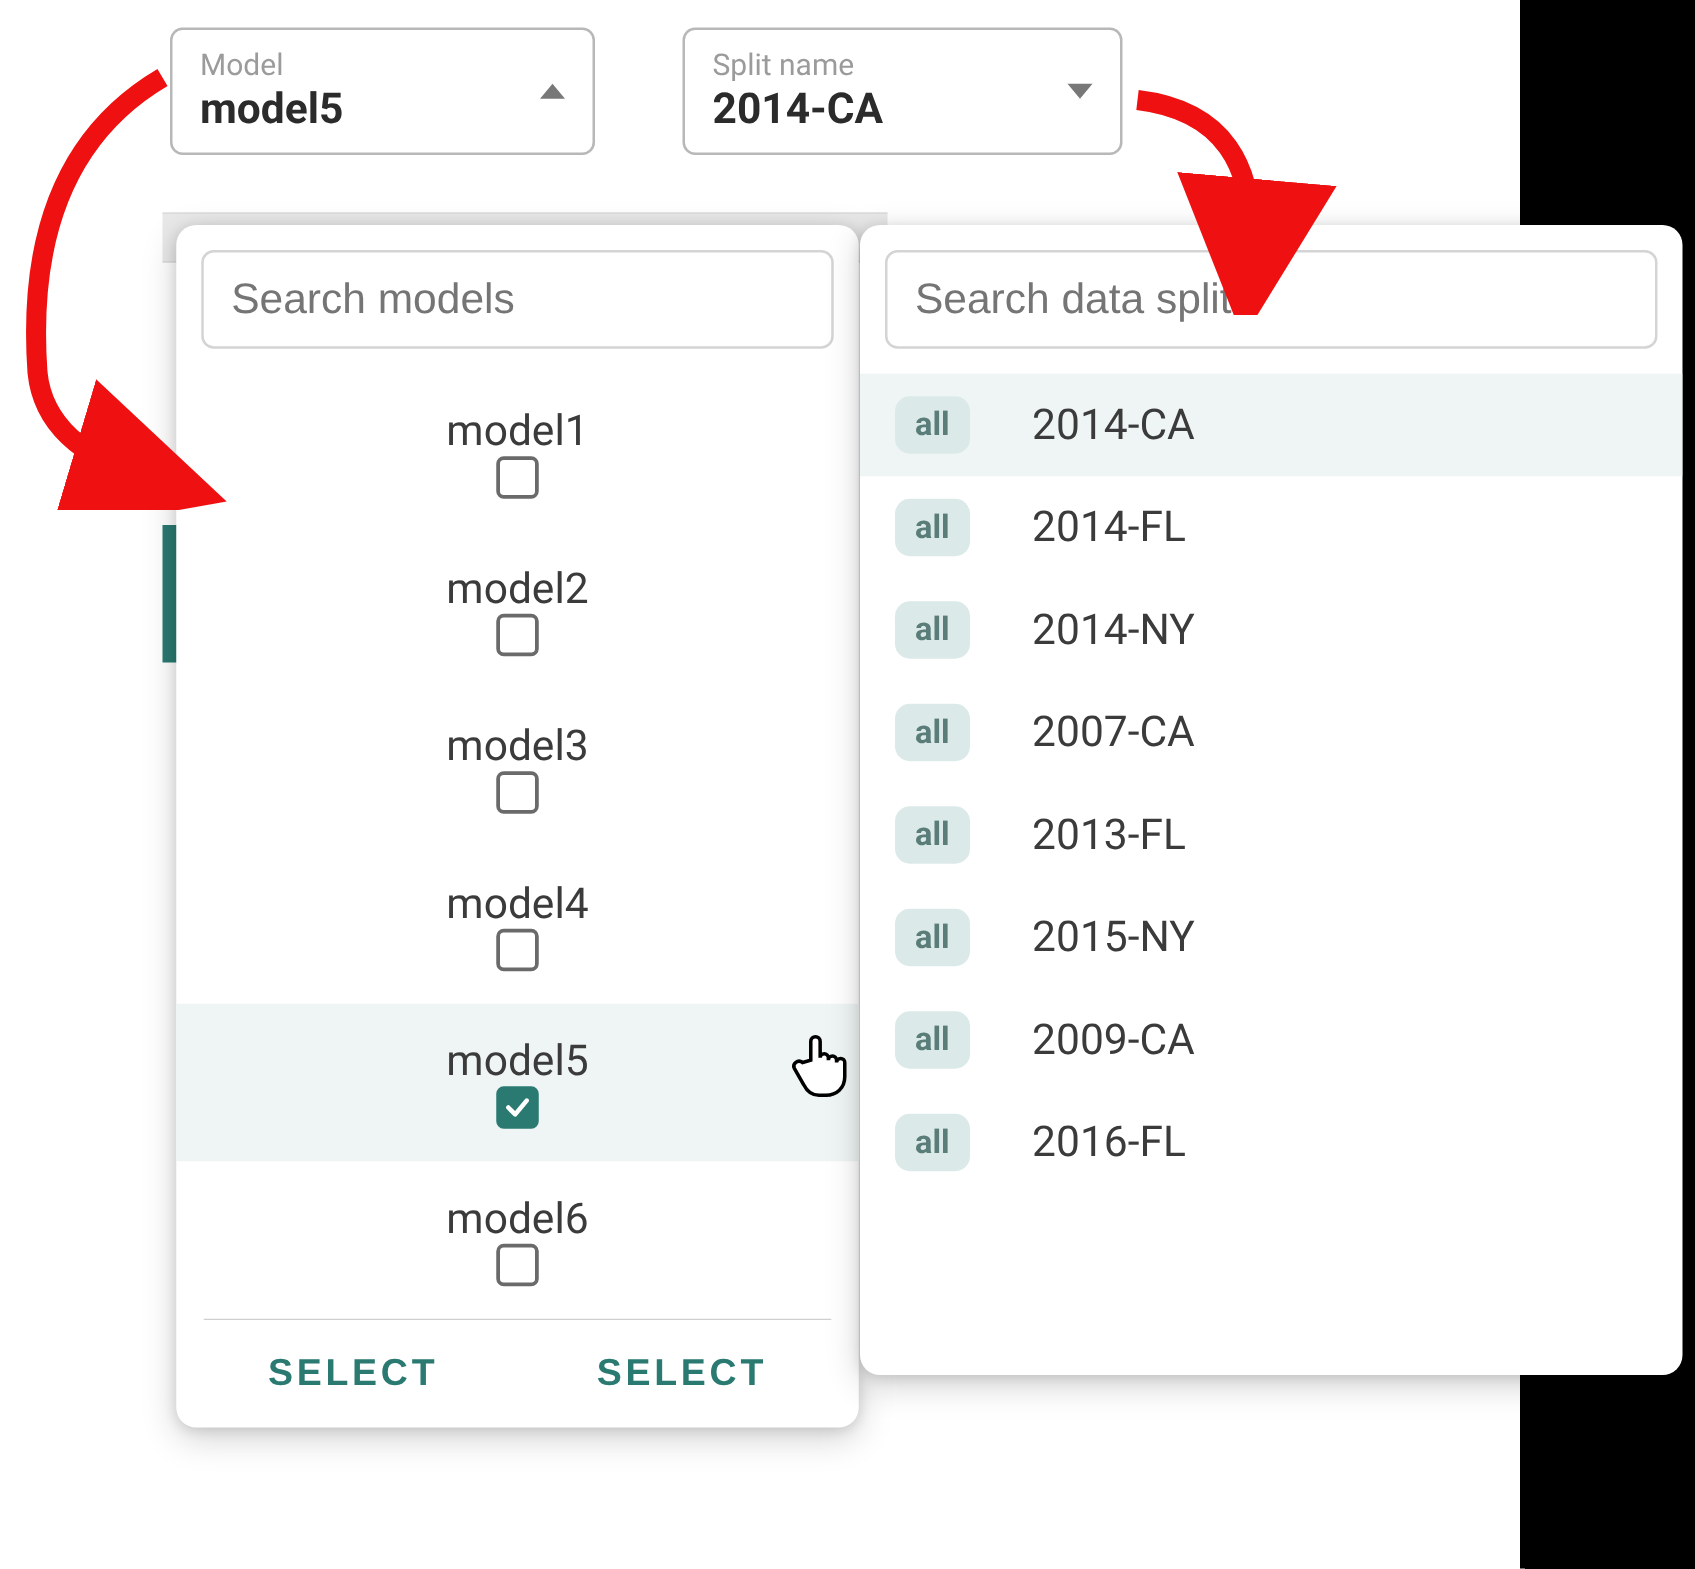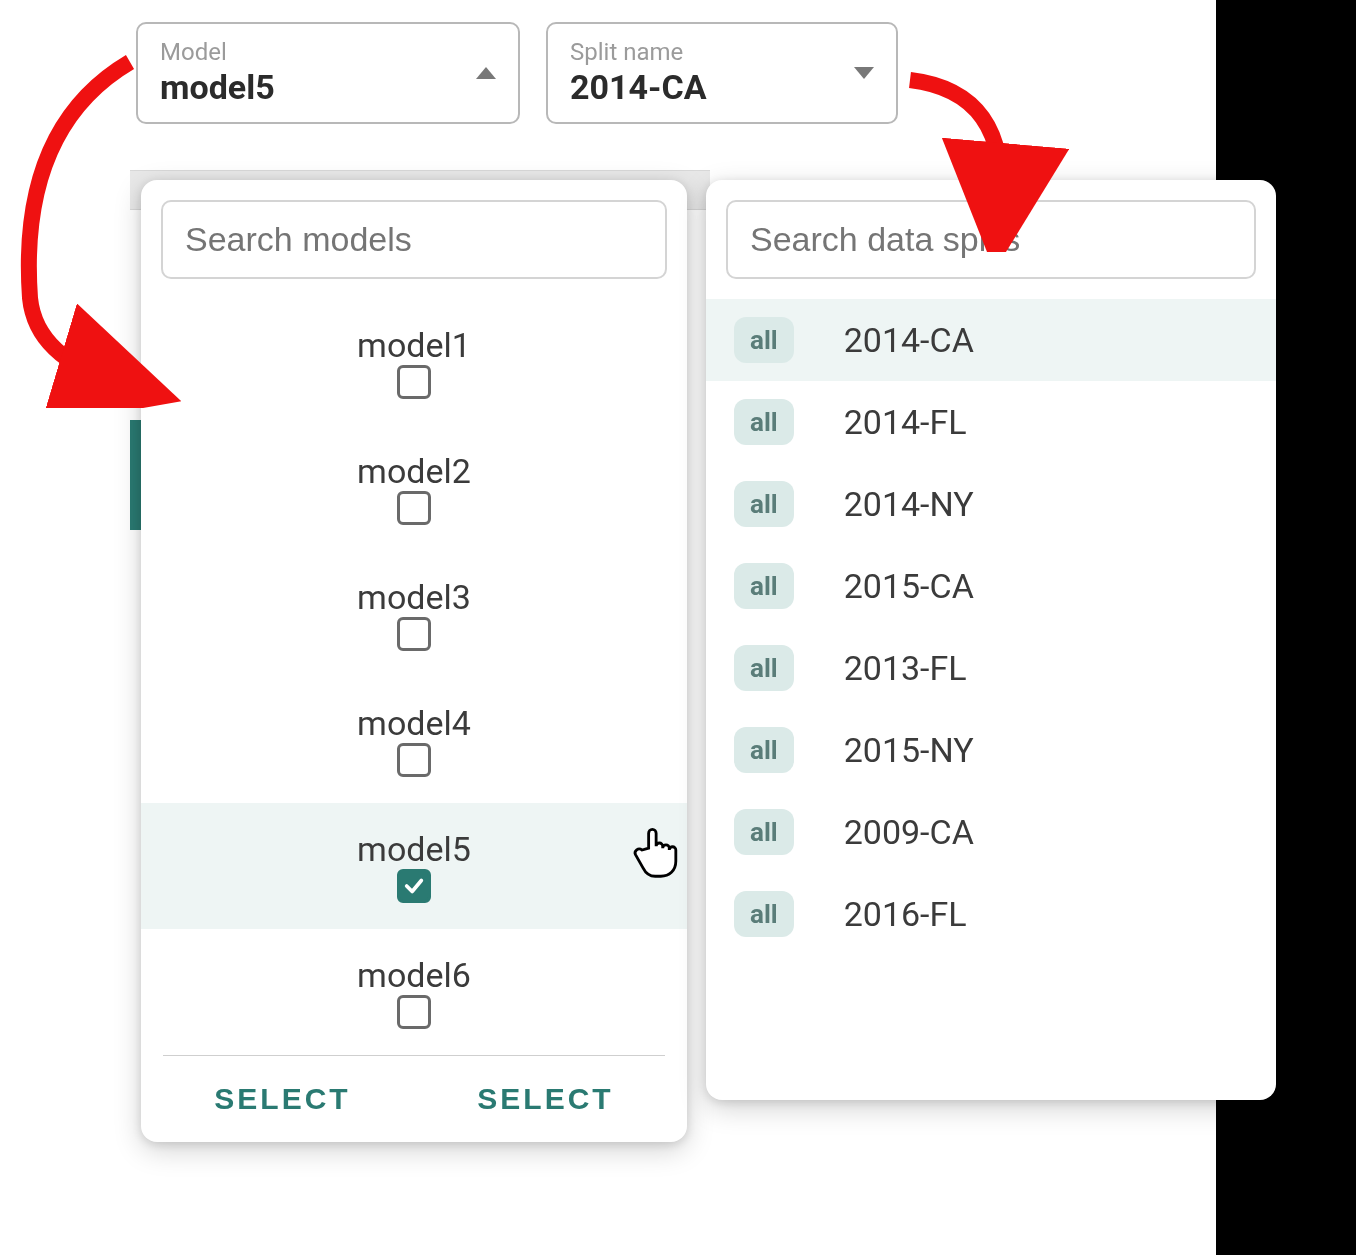--- a/index.html
+++ b/index.html
@@ -161,21 +161,21 @@
       pointer-events: none;
     }
   </style>
 </head>
 <body>
 
 <div class="rightmask"></div>
 <div class="topbg"></div>
 <div class="leftaccent"></div>
 
-<div class="dropdown-btn" style="top:22px; left:136px; width:384px;">
+<div class="dropdown-btn" style="top:22px; left:136px; width:340px;">
   <div class="dd-labels">
     <span class="dd-small">Model</span>
     <span class="dd-value">model5</span>
   </div>
   <span class="triangle-up"></span>
 </div>
 
 <div class="dropdown-btn" style="top:22px; left:546px; width:352px;">
   <div class="dd-labels">
     <span class="dd-small">Split name</span>
@@ -216,38 +216,38 @@
         <span class="checkbox"></span>
       </div>
     </div>
   <div class="divider"></div>
   <div class="panel-actions">
     <button class="action-btn">SELECT</button>
     <button class="action-btn">SELECT</button>
   </div>
 </div>
 
-<div class="panel" style="top:180px; left:706px; width:570px; height:920px; overflow:hidden;">
+<div class="panel" style="top:180px; left:688px; width:658px; height:920px; overflow:hidden;">
   <input class="searchbox" type="text" placeholder="Search data splits" style="">
   <div class="split-list" id="split-list">
       <div class="split-item highlight">
         <span class="badge">all</span>
         <span class="split-label">2014-CA</span>
       </div>
       <div class="split-item">
         <span class="badge">all</span>
         <span class="split-label">2014-FL</span>
       </div>
       <div class="split-item">
         <span class="badge">all</span>
         <span class="split-label">2014-NY</span>
       </div>
       <div class="split-item">
         <span class="badge">all</span>
-        <span class="split-label">2015-CA</span>
+        <span class="split-label">2007-CA</span>
       </div>
       <div class="split-item">
         <span class="badge">all</span>
         <span class="split-label">2013-FL</span>
       </div>
       <div class="split-item">
         <span class="badge">all</span>
         <span class="split-label">2015-NY</span>
       </div>
       <div class="split-item">

